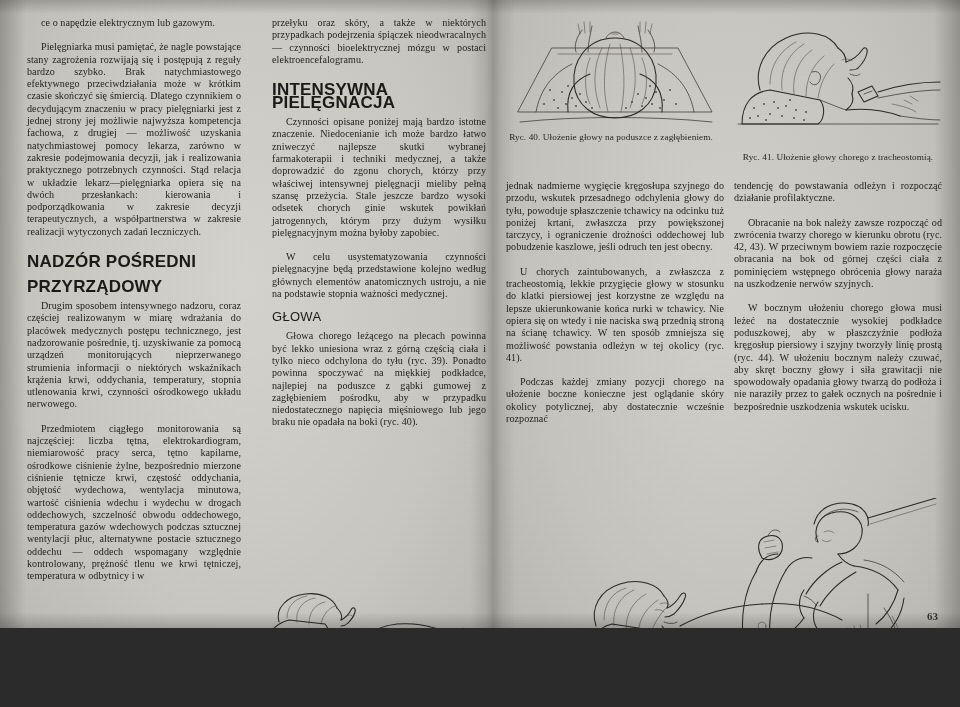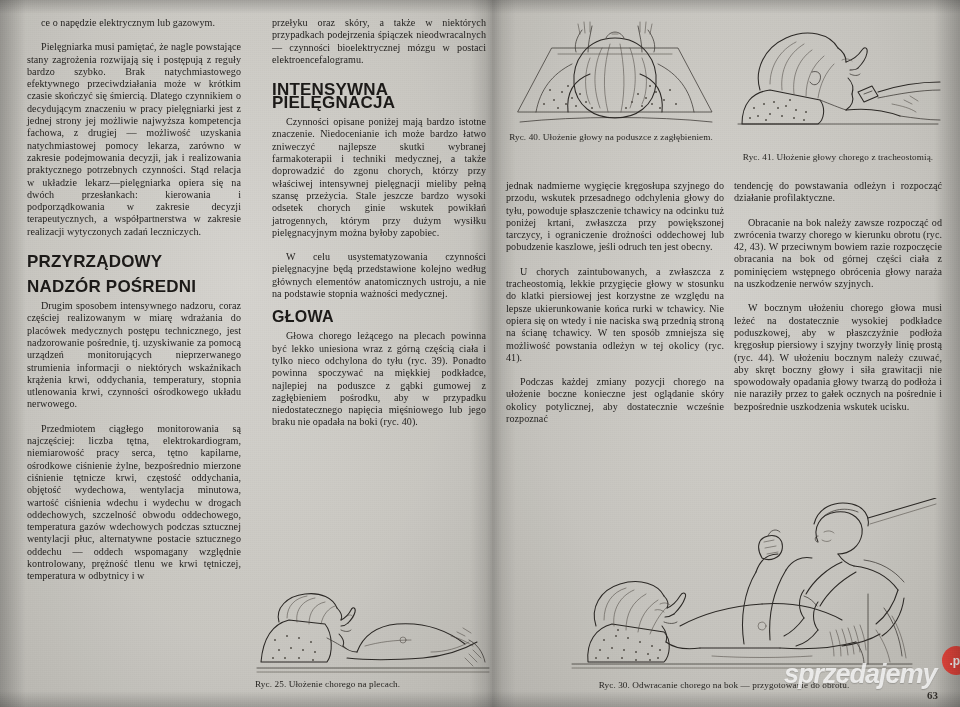--- a/index.html
+++ b/index.html
@@ -3,21 +3,21 @@
 <meta charset="utf-8">
 <style>
   html, body {
     margin: 0;
     padding: 0;
     background: #2b2b2b;
   }
   .page {
     position: relative;
     width: 960px;
-    height: 707px;
+    height: 628px;
     overflow: hidden;
     background: #d946ef;
     font-family: "Liberation Serif", serif;
   }
   
   .leaf {
     position: absolute;
     top: 0;
     height: 707px;
     background:
@@ -91,22 +91,22 @@
     font-weight: bold;
     font-size: 17px;
     line-height: 13px;
     letter-spacing: .2px;
     color: #1b1917;
     text-indent: 0 !important;
     text-align: left;
   }
   .head-sm {
     font-family: "Liberation Sans", sans-serif;
-    font-weight: bold;
-    font-size: 16px;
+    font-weight: normal;
+    font-size: 13px;
     line-height: 12px;
     letter-spacing: .3px;
     color: #1b1917;
     text-indent: 0 !important;
     text-align: left;
   }
   .sp-lg { height: 17px; }
   .sp-md { height: 11px; }
   .sp-sm { height: 7px; }
 
@@ -187,22 +187,22 @@
 
 <div class="page">
 
   <div class="leaf left"></div>
   <div class="leaf right"></div>
 
   <div class="col c1">
     <p>ce o napędzie elektrycznym lub gazowym.</p>
     <p>Pielęgniarka musi pamiętać, że nagle powstające stany zagrożenia rozwijają się i postępują z reguły bardzo szybko. Brak natychmiastowego efektywnego przeciwdziałania może w krótkim czasie skończyć się śmiercią. Dlatego czynnikiem o decydującym znaczeniu w pracy pielęgniarki jest z jednej strony jej możliwie najwyższa kompetencja fachowa, z drugiej — możliwość uzyskania natychmiastowej pomocy lekarza, zarówno w zakresie podejmowania decyzji, jak i realizowania praktycznego potrzebnych czynności. Stąd relacja w układzie lekarz—pielęgniarka opiera się na dwóch przesłankach: kierowania i podporządkowania w zakresie decyzji terapeutycznych, a współpartnerstwa w zakresie realizacji wytyczonych zadań leczniczych.</p>
     <div class="sp-lg"></div>
+    <p class="head">NADZÓR POŚREDNI</p>
     <p class="head">PRZYRZĄDOWY</p>
-    <p class="head">NADZÓR POŚREDNI</p>
     <div class="sp-sm"></div>
     <p>Drugim sposobem intensywnego nadzoru, coraz częściej realizowanym w miarę wdrażania do placówek medycznych postępu technicznego, jest nadzorowanie pośrednie, tj. uzyskiwanie za pomocą urządzeń monitorujących nieprzerwanego strumienia informacji o niektórych wskaźnikach krążenia krwi, oddychania, temperatury, stopnia utlenowania krwi, czynności ośrodkowego układu nerwowego.</p>
     <p>Przedmiotem ciągłego monitorowania są najczęściej: liczba tętna, elektrokardiogram, niemiarowość pracy serca, tętno kapilarne, ośrodkowe ciśnienie żylne, bezpośrednio mierzone ciśnienie tętnicze krwi, częstość oddychania, objętość wydechowa, wentylacja minutowa, wartość ciśnienia wdechu i wydechu w drogach oddechowych, szczelność obwodu oddechowego, temperatura gazów wdechowych podczas sztucznej wentylacji płuc, alternatywne postacie sztucznego oddechu — oddech wspomagany względnie kontrolowany, prężność tlenu we krwi tętniczej, temperatura w odbytnicy i w</p>
   </div>
 
   <div class="col c2">
     <p class="noind">przełyku oraz skóry, a także w niektórych przypadkach podejrzenia śpiączek nieodwracalnych — czynności bioelektrycznej mózgu w postaci elektroencefalogramu.</p>
     <div class="sp-lg"></div>
     <p class="head">INTENSYWNA PIELĘGNACJA</p>
     <div class="sp-sm"></div>

